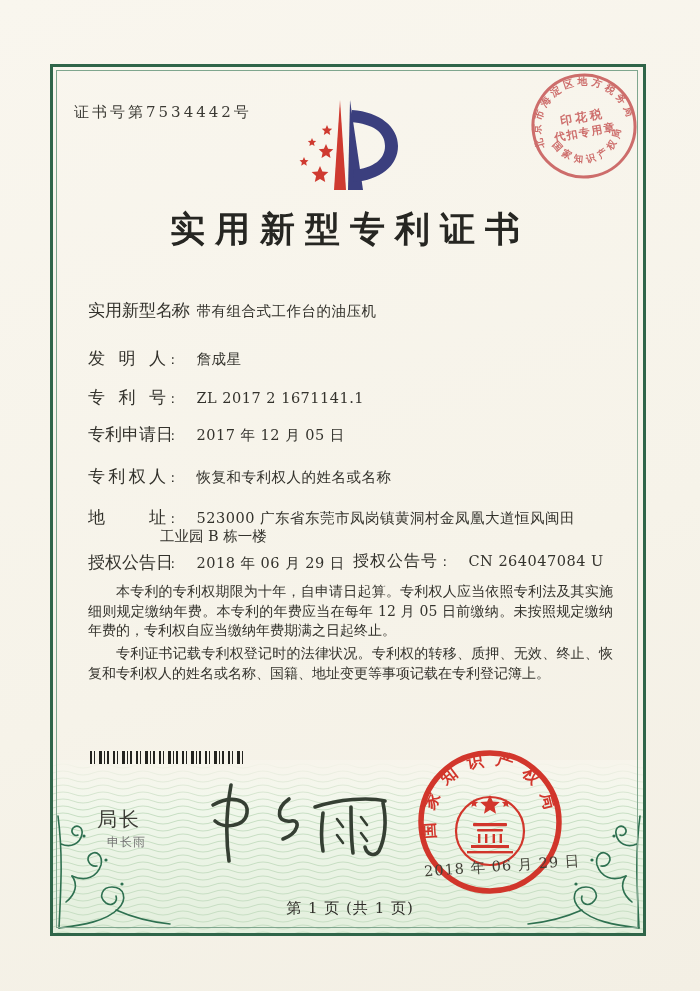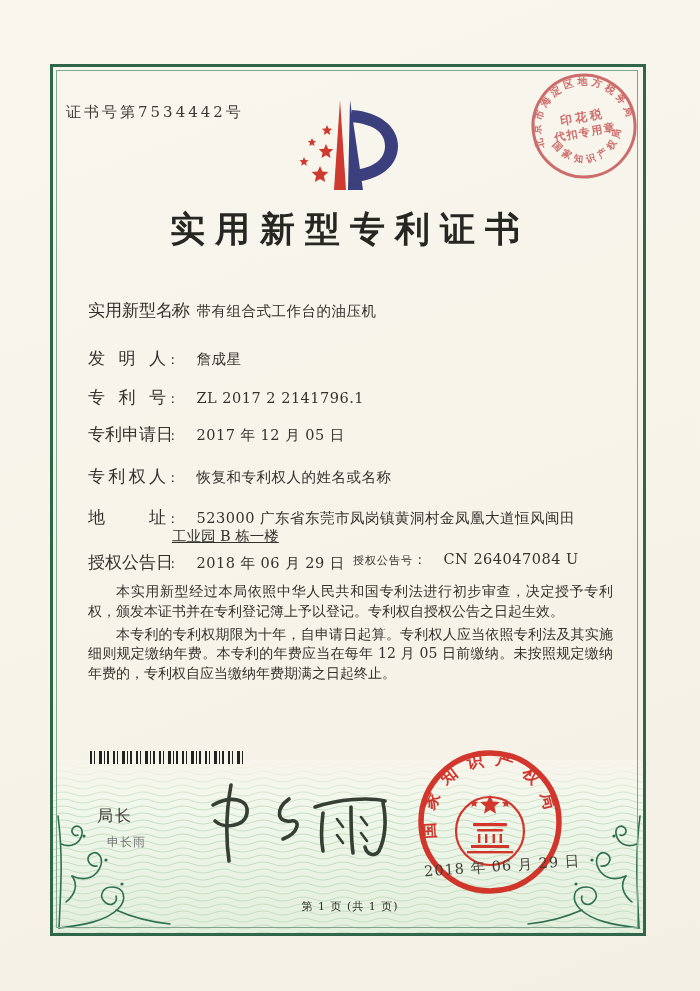--- a/index.html
+++ b/index.html
@@ -6,63 +6,63 @@
   body{width:700px;height:991px;position:relative;overflow:hidden;
        font-family:"DejaVu Serif","Liberation Serif",serif;
        background:linear-gradient(160deg,#f9f6ee 0%,#f6f3e9 60%,#f3efe4 100%);}
   .abs{position:absolute;}
 
   
   .frame-outer{left:50px;top:64px;width:590px;height:866px;border:3px solid #2f6549;z-index:3;pointer-events:none;}
   .frame-inner{left:56px;top:70px;width:580px;height:856px;border:1px solid #7fa68e;z-index:3;pointer-events:none;}
 
   
-  .cert-no{left:66px;top:103px;font-size:15px;letter-spacing:3px;color:#3b3a34;z-index:4;}
+  .cert-no{left:74px;top:103px;font-size:15px;letter-spacing:3px;color:#3b3a34;z-index:4;}
   .logo{left:288px;top:96px;width:122px;height:102px;z-index:4;}
   .title{left:0;top:206px;width:700px;text-align:center;font-size:35px;font-weight:bold;
          letter-spacing:10px;color:#262622;z-index:4;}
 
   
   .tax-stamp{left:525px;top:67px;width:118px;height:118px;z-index:6;opacity:.82;}
 
   
   .row{left:88px;font-size:14.5px;color:#33322c;white-space:nowrap;z-index:4;}
   .flabel{display:inline-block;width:78px;font-size:17px;text-align:justify;text-align-last:justify;vertical-align:baseline;}
   .colon{font-size:13.5px;}
   .fvalue{margin-left:17px;letter-spacing:.5px;}
   .r1{top:299px;} .r2{top:347px;} .r3{top:386px;} .r4{top:423px;}
-  .r5{top:465px;} .r6{top:506px;} .r6b{top:527px;left:172px;text-decoration:underline;} .r7{top:551px;}
-  .col2{left:353px;} .col2 .plain-label{font-size:11px;letter-spacing:1px;}
+  .r5{top:465px;} .r6{top:506px;} .r6b{top:527px;left:160px;} .r7{top:551px;}
+  .col2{left:353px;} .col2 .plain-label{font-size:16px;letter-spacing:1px;}
 
   
   .paras{left:88px;top:582px;width:525px;z-index:4;font-size:14px;line-height:19.6px;
          color:#34332d;text-align:justify;}
   .paras p{margin:0 0 3.5px 0;text-indent:2em;}
 
   
   .guilloche{left:53px;top:760px;width:592px;height:174px;overflow:hidden;z-index:1;}
   .guilloche-fade{left:53px;top:760px;width:592px;height:50px;z-index:1;
         background:linear-gradient(180deg,#f7f4eb 0%,rgba(247,244,235,0) 100%);}
   .flourish{width:118px;height:120px;z-index:2;}
   .flourish.fl-left{left:54px;top:814px;}
   .flourish.fl-right{left:526px;top:814px;transform:scaleX(-1);}
   .barcode{left:90px;top:751px;width:153px;height:13px;z-index:4;
      background:repeating-linear-gradient(90deg,
        #23231f 0 2px,transparent 2px 4px,#23231f 4px 5px,transparent 5px 9px,
        #23231f 9px 12px,transparent 12px 14px,#23231f 14px 15px,transparent 15px 17px,
        #23231f 17px 19px,transparent 19px 23px);}
-  .director-label{left:97px;top:806px;font-size:16px;letter-spacing:2px;color:#3c3c36;
+  .director-label{left:97px;top:806px;font-size:20px;letter-spacing:2px;color:#3c3c36;
       font-family:Liberation Serif, serif;z-index:4;}
   .director-name{left:107px;top:834px;font-size:12px;letter-spacing:1px;color:#737373;
       font-family:"DejaVu Sans","Liberation Sans",sans-serif;z-index:4;}
   .signature{left:203px;top:779px;width:185px;height:84px;z-index:5;}
   .seal{left:415px;top:747px;width:150px;height:150px;z-index:6;opacity:.93;}
   .seal-date{left:424px;top:857px;width:150px;font-size:14.5px;letter-spacing:1px;color:#403f36;
       transform:rotate(-4deg);z-index:7;white-space:nowrap;}
-  .page-info{left:0;top:899px;width:700px;text-align:center;font-size:11px;
+  .page-info{left:0;top:899px;width:700px;text-align:center;font-size:15px;
       letter-spacing:1px;color:#2f2e29;z-index:4;}
 </style>
 </head>
 <body>
 
 <div class="abs guilloche">
   <svg width="592" height="174" viewBox="0 0 592 174">
     <defs>
       <linearGradient id="ggrad" x1="0" y1="0" x2="0" y2="1">
         <stop offset="0" stop-color="#f5faf0"></stop>
@@ -163,42 +163,42 @@
   </g>
 </svg>
 
 <div class="abs row r1">
   <span class="flabel">实用新型名称</span><span class="colon">：</span><span class="fvalue">带有组合式工作台的油压机</span>
 </div>
 <div class="abs row r2">
   <span class="flabel">发明人</span><span class="colon">：</span><span class="fvalue">詹成星</span>
 </div>
 <div class="abs row r3">
-  <span class="flabel">专利号</span><span class="colon">：</span><span class="fvalue">ZL 2017 2 2141796.1</span>
+  <span class="flabel">专利号</span><span class="colon">：</span><span class="fvalue">ZL 2017 2 1671141.1</span>
 </div>
 <div class="abs row r4">
   <span class="flabel">专利申请日</span><span class="colon">：</span><span class="fvalue">2017 年 12 月 05 日</span>
 </div>
 <div class="abs row r5">
   <span class="flabel">专利权人</span><span class="colon">：</span><span class="fvalue">恢复和专利权人的姓名或名称</span>
 </div>
 <div class="abs row r6">
   <span class="flabel">地址</span><span class="colon">：</span><span class="fvalue">523000 广东省东莞市凤岗镇黄洞村金凤凰大道恒风闽田</span>
 </div>
 <div class="abs row r6b">工业园 B 栋一楼</div>
 <div class="abs row r7">
   <span class="flabel">授权公告日</span><span class="colon">：</span><span class="fvalue">2018 年 06 月 29 日</span>
 </div>
 <div class="abs row r7 col2">
   <span class="plain-label">授权公告号</span><span class="colon">：</span><span class="fvalue">CN 264047084 U</span>
 </div>
 
 <div class="abs paras">
-  <p>本实用新型经过本局依照中华人民共和国专利法进行初步审查，决定授予专利权，颁发本证书并在专利登记簿上予以登记。专利权自授权公告之日起生效。</p>
   <p>本专利的专利权期限为十年，自申请日起算。专利权人应当依照专利法及其实施细则规定缴纳年费。本专利的年费应当在每年 12 月 05 日前缴纳。未按照规定缴纳年费的，专利权自应当缴纳年费期满之日起终止。</p>
+  <p>专利证书记载专利权登记时的法律状况。专利权的转移、质押、无效、终止、恢复和专利权人的姓名或名称、国籍、地址变更等事项记载在专利登记簿上。</p>
 </div>
 
 <div class="abs barcode"></div>
 
 <div class="abs director-label">局长</div>
 <div class="abs director-name">申长雨</div>
 
 <svg class="abs signature" viewBox="0 0 185 84" fill="none" stroke="#353f33" stroke-width="3.6" stroke-linecap="round">
   <path d="M28,6 C24,28 22,54 26,82"></path>
   <path d="M10,26 C28,16 46,20 44,34 C42,48 20,50 12,42"></path>

